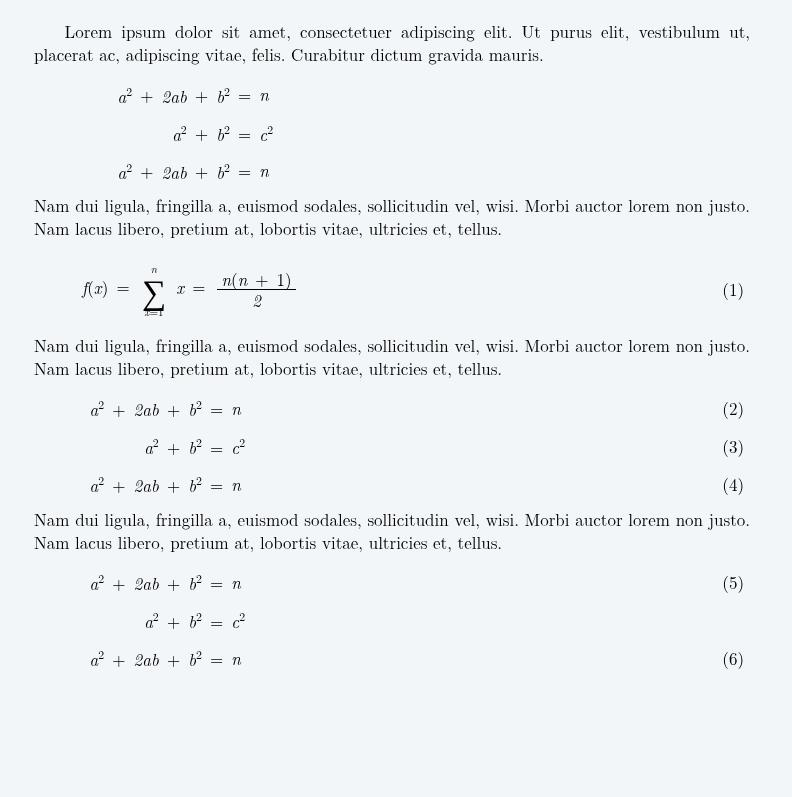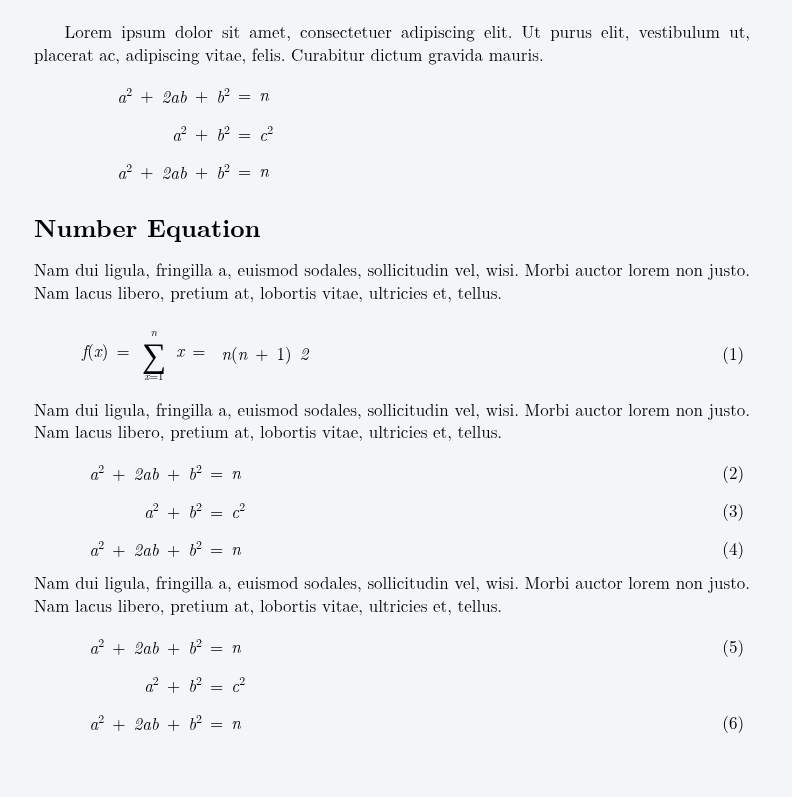--- a/index.html
+++ b/index.html
@@ -73,21 +73,21 @@
     vertical-align: middle;
     line-height: 1;
     margin: 0 4px;
   }
   .sumwrap .lim { font-size: 11px; font-style: italic; }
   .sumwrap .sigma { font-size: 34px; font-style: normal; line-height: 0.95; }
 
   
   .frac {
     display: inline-flex;
-    flex-direction: row;
+    flex-direction: column;
     align-items: center;
     vertical-align: middle;
     line-height: 1.1;
     margin-left: 4px;
   }
   .frac .fnum,
   .frac .fden { padding: 1px 4px; font-style: italic; }
   .frac .fbar { width: 100%; border-top: 1px solid #000; }
 </style>
 </head>
@@ -105,21 +105,20 @@
     <div class="eq-row eq-grp1-row">
       <span class="eq-body">a<sup>2</sup> <span class="op">+</span> b<sup>2</sup></span>
       <span class="eq-rhs"><span class="op">=</span> c<sup>2</sup></span>
     </div>
     <div class="eq-row eq-grp1-row">
       <span class="eq-body">a<sup>2</sup> <span class="op">+</span> 2ab <span class="op">+</span> b<sup>2</sup></span>
       <span class="eq-rhs"><span class="op">=</span> n</span>
     </div>
   </div>
 
-  <h2>Number Equation</h2>
 
   <p>Nam dui ligula, fringilla a, euismod sodales, sollicitudin vel, wisi. Morbi auctor lorem non justo. Nam lacus libero, pretium at, lobortis vitae, ultricies et, tellus.</p>
 
   <div class="eq-block">
     <div class="eq-row tall">
       <span class="eq-body" style="width:auto;">
         <span>f</span><span class="rm">(</span><span>x</span><span class="rm">)</span>
         <span class="op">=</span>
         <span class="sumwrap">
           <span class="lim">n</span>

